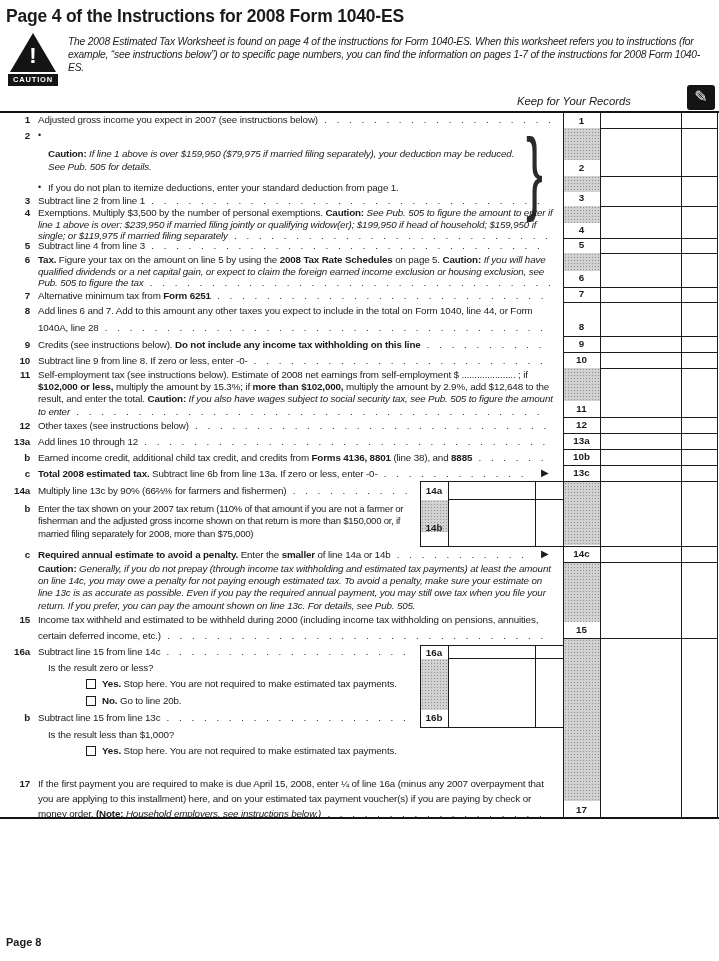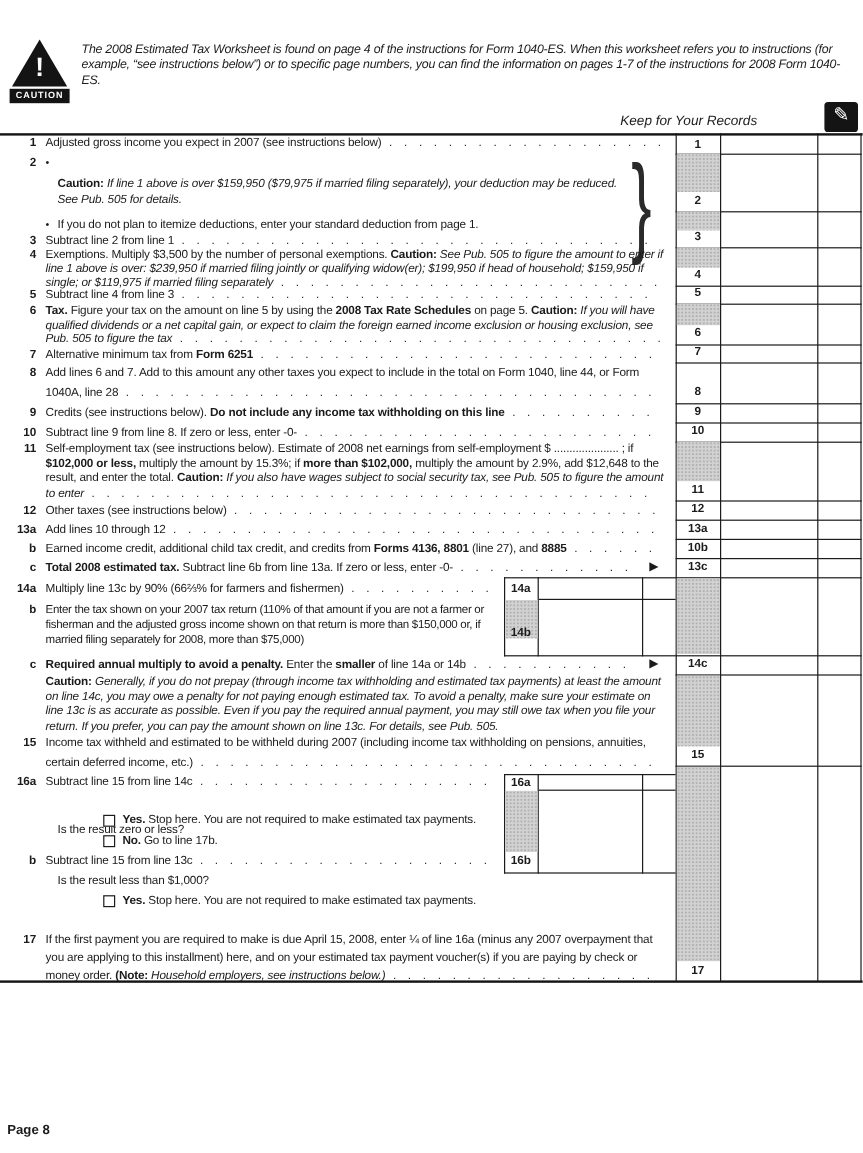--- a/index.html
+++ b/index.html
@@ -44,20 +44,21 @@
   .cb{position:absolute;left:86px;top:1px;width:8px;height:8px;border:1.2px solid #1b1b1b;background:#fff;}
   .arrow{position:absolute;left:541px;width:16px;font-size:10px;line-height:12px;}
   .brace{position:absolute;left:526px;top:136px;font-size:92px;line-height:70px;font-weight:normal;transform:scaleX(0.55);transform-origin:left top;color:#2a2a2a;}
   .footer{position:absolute;left:6px;top:936px;font-size:11px;font-weight:bold;}
 </style>
 </head>
 <body>
 
 <div id="page">
 
+  <div class="page-title">Page 4 of the Instructions for 2008 Form 1040-ES</div>
   <div class="caution-icon">
     <span class="tri"></span>
     <span class="mark">!</span>
     <span class="banner">CAUTION</span>
   </div>
   <div class="caution-text">The 2008 Estimated Tax Worksheet is found on page 4 of the instructions for Form 1040-ES. When this worksheet refers you to instructions (for example, “see instructions below”) or to specific page numbers, you can find the information on pages 1-7 of the instructions for 2008 Form 1040-ES.</div>
 
   <div class="keep">Keep for Your Records</div>
   <div class="pencil">✎</div>
 
@@ -180,38 +181,38 @@
   <div class="ln lead" style="top:339px"><span class="num">9</span><span>Credits (see instructions below). </span><span class="b">Do not include any income tax withholding on this line</span></div>
 
   <div class="ln lead" style="top:355px"><span class="num">10</span><span>Subtract line 9 from line 8. If zero or less, enter -0-</span></div>
 
   <div class="ln lead h50" style="top:369px"><span class="num">11</span><span>Self-employment tax (see instructions below). Estimate of 2008 net earnings from self-employment $ ..................... ; if </span><span class="b">$102,000 or less,</span><span> multiply the amount by 15.3%; if </span><span class="b">more than $102,000,</span><span> multiply the amount by 2.9%, add $12,648 to the result, and enter the total. </span><span class="b">Caution: </span><span class="i">If you also have wages subject to social security tax, see Pub. 505 to figure the amount to enter</span></div>
 
   <div class="ln lead" style="top:420px"><span class="num">12</span><span>Other taxes (see instructions below)</span></div>
 
   <div class="ln lead" style="top:436px"><span class="num">13a</span><span>Add lines 10 through 12</span></div>
 
-  <div class="ln lead" style="top:452px"><span class="num">b</span><span>Earned income credit, additional child tax credit, and credits from </span><span class="b">Forms 4136, 8801</span><span> (line 27), and </span><span class="b">8885</span></div>
+  <div class="ln lead" style="top:452px"><span class="num">b</span><span>Earned income credit, additional child tax credit, and credits from </span><span class="b">Forms 4136, 8801</span><span> (line 38), and </span><span class="b">8885</span></div>
 
   <div class="ln lead" style="top:468px;right:191px"><span class="num">c</span><span class="b">Total 2008 estimated tax. </span><span>Subtract line 6b from line 13a. If zero or less, enter -0-</span></div>
 
   <div class="ln lead short" style="top:485px"><span class="num">14a</span><span>Multiply line 13c by 90% (66⅔% for farmers and fishermen)</span></div>
 
   <div class="ln short h40 tight" style="top:503px"><span class="num">b</span><span>Enter the tax shown on your 2007 tax return (110% of that amount if you are not a farmer or fisherman and the adjusted gross income shown on that return is more than $150,000 or, if married filing separately for 2008, more than $75,000)</span></div>
 
-  <div class="ln lead" style="top:549px;right:191px"><span class="num">c</span><span class="b">Required annual multiply to avoid a penalty. </span><span>Enter the </span><span class="b">smaller</span><span> of line 14a or 14b</span></div>
+  <div class="ln lead" style="top:549px;right:191px"><span class="num">c</span><span class="b">Required annual estimate to avoid a penalty. </span><span>Enter the </span><span class="b">smaller</span><span> of line 14a or 14b</span></div>
 
   <div class="ln h50" style="top:563px"><span class="b">Caution: </span><span class="i">Generally, if you do not prepay (through income tax withholding and estimated tax payments) at least the amount on line 14c, you may owe a penalty for not paying enough estimated tax. To avoid a penalty, make sure your estimate on line 13c is as accurate as possible. Even if you pay the required annual payment, you may still owe tax when you file your return. If you prefer, you can pay the amount shown on line 13c. For details, see Pub. 505.</span></div>
 
-  <div class="ln lead h32" style="top:612px"><span class="num">15</span><span>Income tax withheld and estimated to be withheld during 2007 (including income tax withholding on pensions, annuities, certain deferred income, etc.)</span></div>
+  <div class="ln lead h32" style="top:612px"><span class="num">15</span><span>Income tax withheld and estimated to be withheld during 2000 (including income tax withholding on pensions, annuities, certain deferred income, etc.)</span></div>
 
   <div class="ln lead short" style="top:646px"><span class="num">16a</span><span>Subtract line 15 from line 14c</span></div>
-  <div class="ln ind" style="top:686px"><span>Is the result zero or less?</span></div>
+  <div class="ln ind" style="top:662px"><span>Is the result zero or less?</span></div>
   <div class="ln cbrow" style="top:678px"><span class="cb"></span><span class="b">Yes. </span><span>Stop here. You are not required to make estimated tax payments.</span></div>
-  <div class="ln cbrow" style="top:695px"><span class="cb"></span><span class="b">No. </span><span>Go to line 17b.</span></div>
+  <div class="ln cbrow" style="top:695px"><span class="cb"></span><span class="b">No. </span><span>Go to line 20b.</span></div>
 
   <div class="ln lead short" style="top:712px"><span class="num">b</span><span>Subtract line 15 from line 13c</span></div>
   <div class="ln ind" style="top:729px"><span>Is the result less than $1,000?</span></div>
   <div class="ln cbrow" style="top:745px"><span class="cb"></span><span class="b">Yes. </span><span>Stop here. You are not required to make estimated tax payments.</span></div>
 
   <div class="ln lead h44" style="top:776px"><span class="num">17</span><span>If the first payment you are required to make is due April 15, 2008, enter ¼ of line 16a (minus any 2007 overpayment that you are applying to this installment) here, and on your estimated tax payment voucher(s) if you are paying by check or money order. </span><span class="b">(Note: </span><span class="i">Household employers, see instructions below.)</span></div>
 
   <div class="footer">Page 8</div>
 </div>
 

